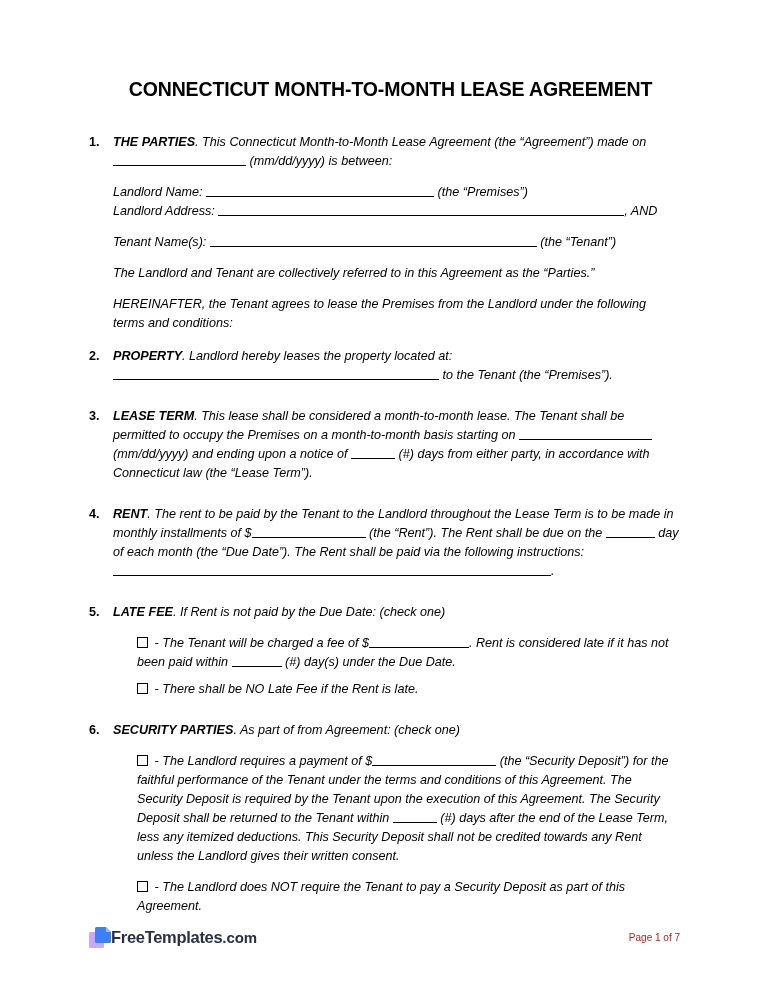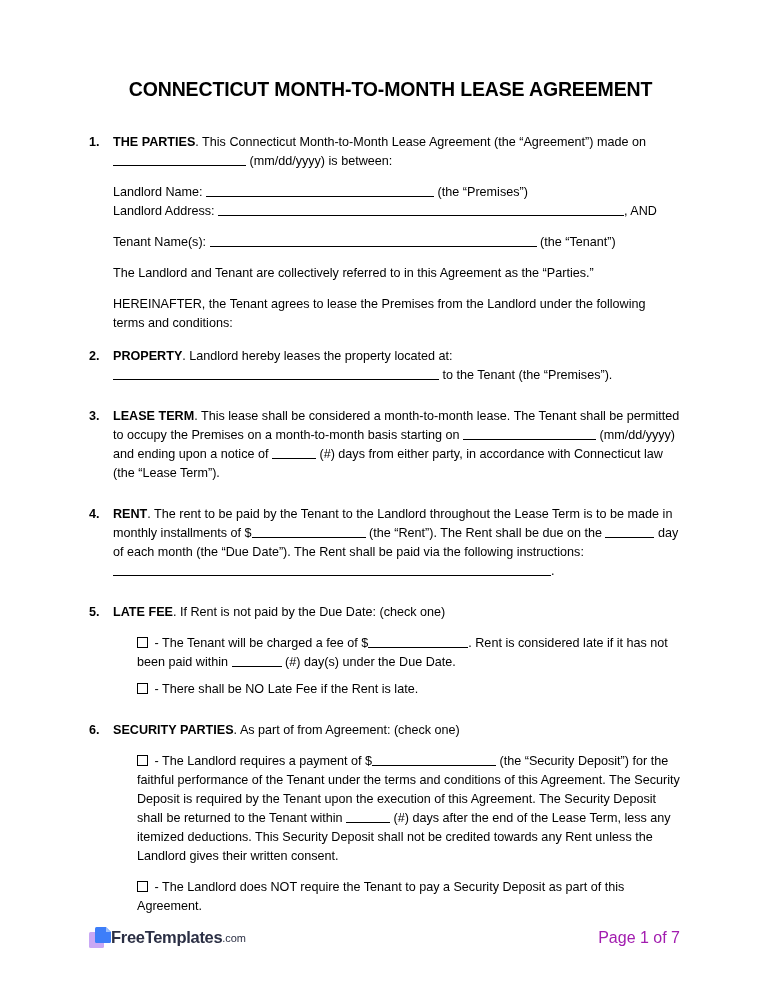--- a/index.html
+++ b/index.html
@@ -52,20 +52,21 @@
     flex: 0 0 24px;
     font-size: 12.6px;
     font-weight: bold;
     line-height: 19px;
     text-align: left;
   }
   .clause-body {
     flex: 1 1 auto;
     font-size: 12.6px;
     line-height: 19px;
+    font-style: italic;
   }
   .para {
     font-size: 12.6px;
     line-height: 19px;
     margin: 0 0 0 0;
   }
   .gap {
     height: 12px;
   }
   .gap-sm {
@@ -166,28 +167,28 @@
     clip-path: polygon(0 0, 100% 100%, 0 100%);
   }
   .brand-text {
     font-size: 16.5px;
     font-weight: bold;
     color: #2b2f44;
     letter-spacing: -0.3px;
     line-height: 1;
   }
   .brand-tld {
-    font-size: 11px;
-    font-weight: normal;
+    font-size: 15px;
+    font-weight: bold;
     color: #2b2f44;
     letter-spacing: -0.1px;
   }
   .page-num {
-    font-size: 16px;
-    color: #a21caf;
+    font-size: 10px;
+    color: #b91c1c;
     line-height: 1;
   }
 </style>
 </head>
 <body>
 
 <div class="page">
 
   <div class="content">
 

